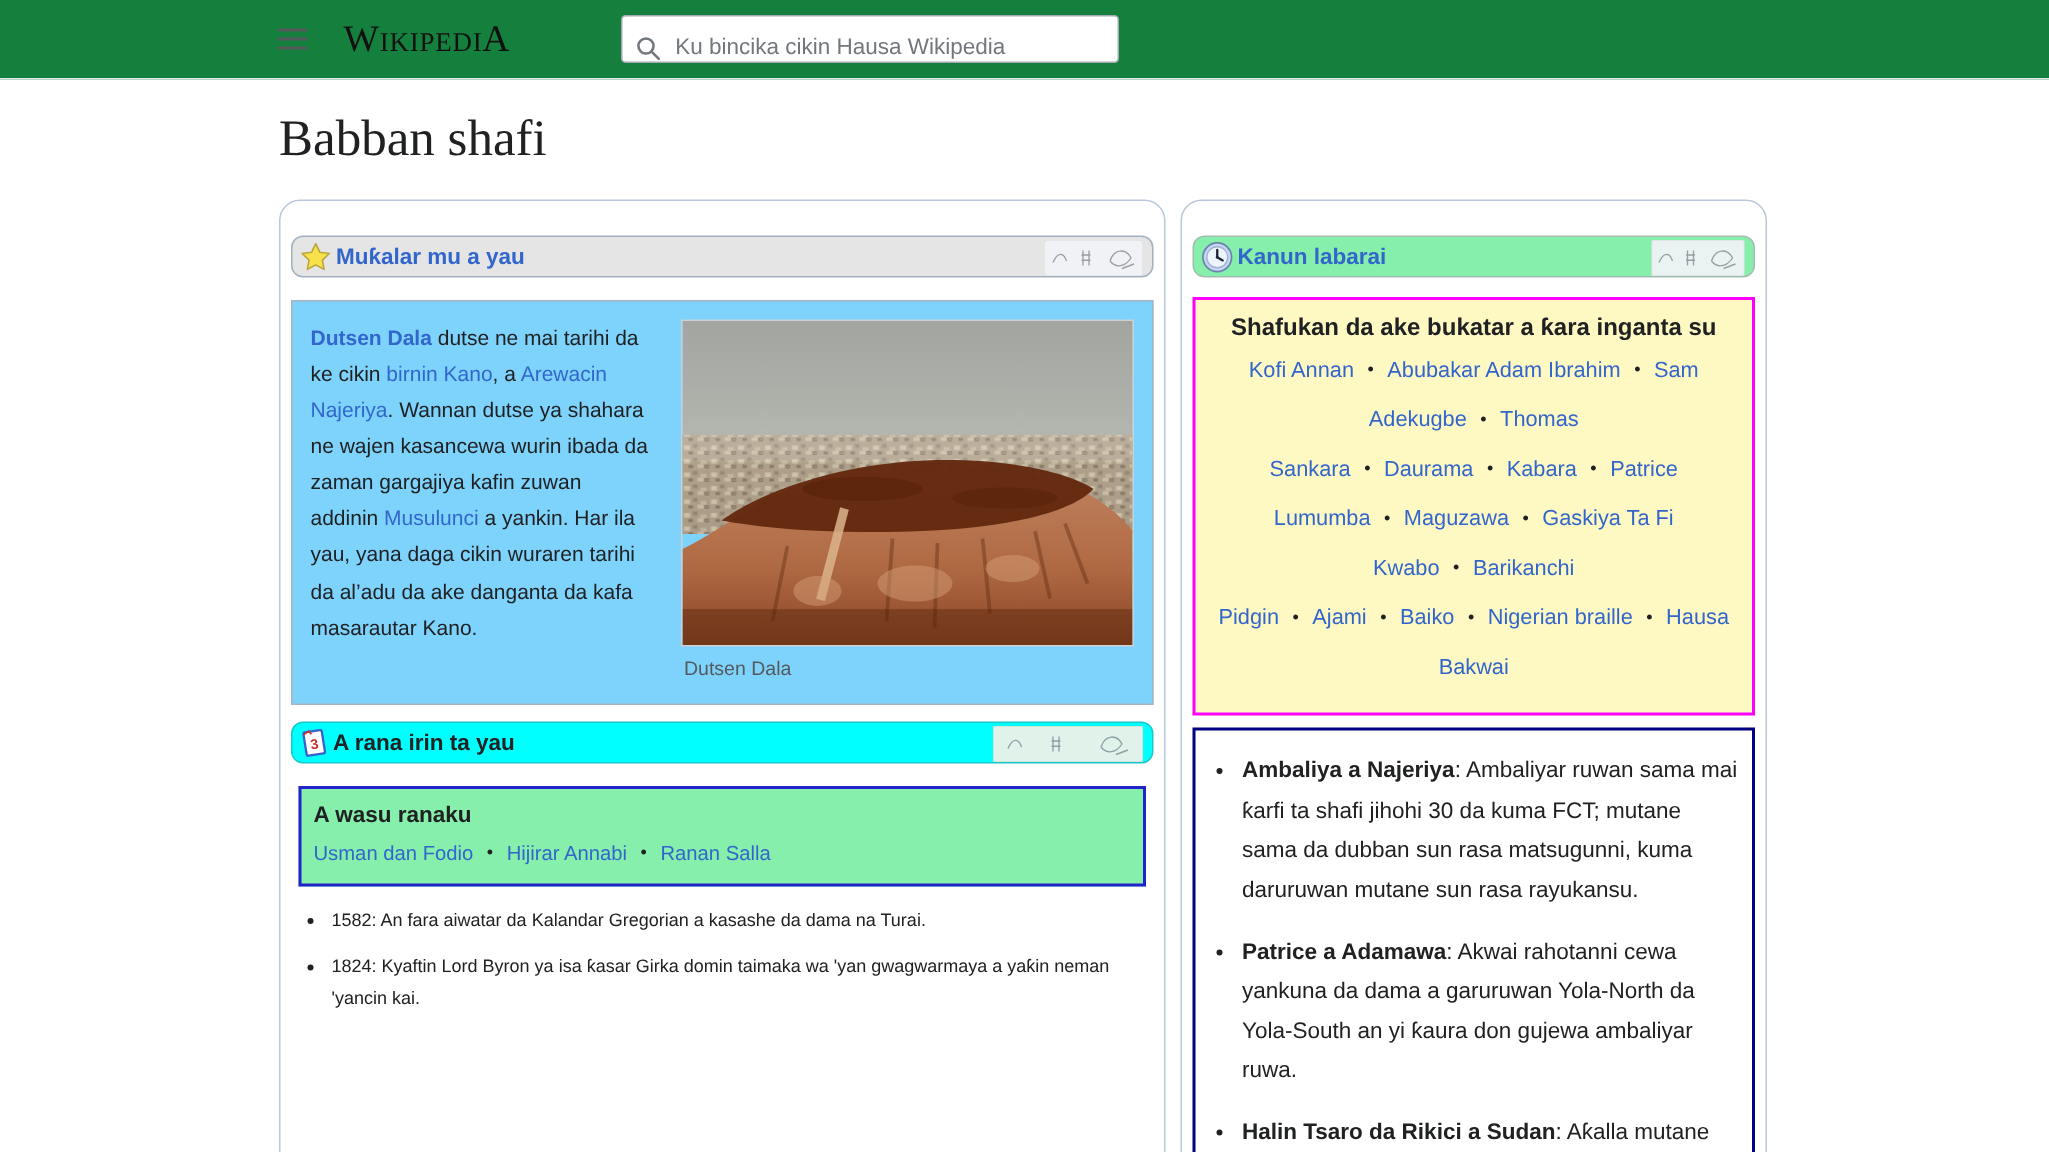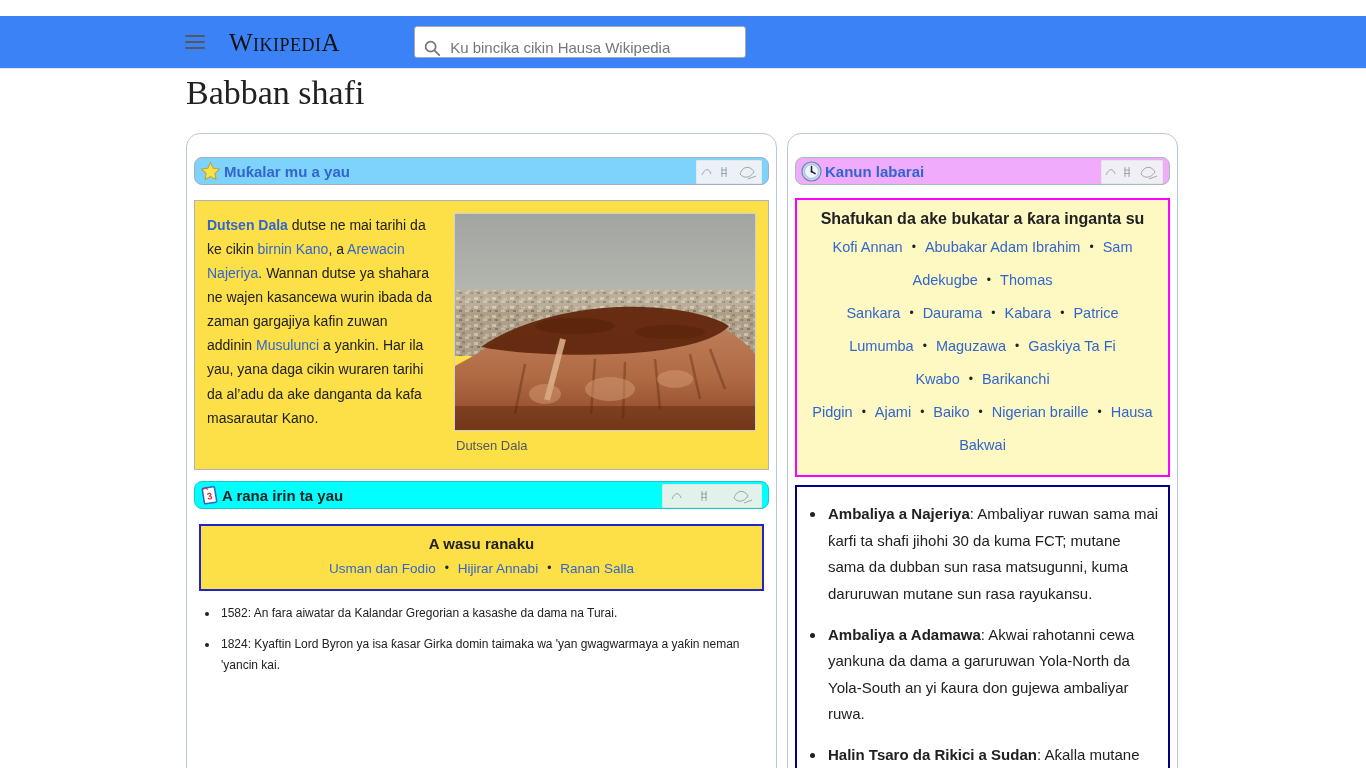--- a/index.html
+++ b/index.html
@@ -1,21 +1,21 @@
 <!DOCTYPE html>
 <html><head>
 <meta charset="utf-8">
 <style>
   html,body{margin:0;padding:0;width:1366px;height:768px;overflow:hidden;background:#fff;
     font-family:"Liberation Sans",sans-serif;color:#202122;}
   a{color:#3366cc;text-decoration:none;cursor:pointer}
   a.b{font-weight:bold}
 
   
-  .topbar{position:absolute;top:16px;left:0;width:1366px;height:53px;background:#3b82f6;
+  .topbar{position:absolute;top:0;left:0;width:1366px;height:53px;background:#15803d;
     border-bottom:1px solid #e6e8ea;display:flex;align-items:center;box-sizing:border-box}
   .burger{margin-left:185px;width:20px;height:14px;display:flex;flex-direction:column;
     justify-content:space-between;cursor:pointer}
   .burger span{display:block;height:2px;background:#54595d;border-radius:1px}
   .wordmark{margin-left:24px;font-family:"Liberation Serif",serif;font-variant:small-caps;
     font-size:25px;color:#111;letter-spacing:.5px;line-height:1;cursor:pointer}
   .searchbox{margin-left:74px;width:332px;height:32px;background:#fff;border:1px solid #a2a9b1;
     border-radius:3px;display:flex;align-items:flex-end;padding:0 8px;box-sizing:border-box}
   .searchbox input{border:none;outline:none;flex:1;font-size:15px;color:#202122;
     font-family:"Liberation Sans",sans-serif;margin-left:7px;background:transparent}
@@ -27,35 +27,35 @@
 
   
   .panel{position:absolute;top:133px;background:#fff;border:1px solid #b9c7dc;border-radius:14px;
     padding:23px 7px 7px;box-sizing:border-box}
   .panel-left{left:186px;width:591px;height:700px}
   .panel-right{left:787px;width:391px;height:700px}
 
   .bar{height:28px;border-radius:8px;display:flex;align-items:center;position:relative;
     padding:0 5px;box-sizing:border-box;border:1px solid rgba(0,0,0,.16)}
   .bar .btitle{font-weight:bold;font-size:15px;margin-left:3px;white-space:nowrap}
-  .bar-featured{background:#7dd3fc;border-color:#a3b0bf}
+  .bar-featured{background:#e5e5e5;border-color:#a3b0bf}
   .bar-otd{background:#00ffff;border-color:#17c9c9}
-  .bar-news{background:#f0abfc;border-color:#a3bfb1}
+  .bar-news{background:#86efac;border-color:#a3bfb1}
   .sketch{position:absolute;right:6px;top:2px;opacity:.95}
 
   
-  .article-box{margin-top:15px;border:1px solid #a8b4c2;background:#fde047;padding:12px;
+  .article-box{margin-top:15px;border:1px solid #a8b4c2;background:#7dd3fc;padding:12px;
     display:flex;gap:21px;box-sizing:border-box;min-height:270px}
   .article-text{flex:1;font-size:14px;line-height:1.72}
   figure.photo-fig{margin:0;width:302px}
   .photo{display:block;border:1px solid #cdd1d5}
   figcaption{font-size:13px;color:#54595d;padding:7px 2px 0}
 
   
-  .otherdays{margin:15px 5px 0;border:2px solid #2323cc;padding:9px 8px 13px;text-align:center;background:#fde047}
+  .otherdays{margin:15px 5px 0;border:2px solid #2323cc;padding:9px 8px 13px;background:#86efac}
   .boxtitle{font-weight:bold;font-size:15px;margin-bottom:9px}
   .linkrow{font-size:13.5px}
   .bsep{color:#202122;margin:0 9px;font-size:12px;vertical-align:1px}
   .otd-intro{margin:16px 5px 0;font-size:15px;line-height:1.7}
   ul.events{margin:12px 0 0;padding-left:25px;font-size:12px;line-height:1.7}
   ul.events li{margin-bottom:11px;padding-left:2px}
 
   
   .improve{margin-top:13px;border:2px solid #ff00ff;padding:10px 4px 13px;text-align:center;background:#fef9c3}
   .improve .boxtitle{font-size:16px;margin-bottom:3px}
@@ -220,18 +220,18 @@
   </div>
 
   <div class="improve">
     <div class="boxtitle">Shafukan da ake bukatar a ƙara inganta su</div>
     <div class="linkrow"><a href="#">Kofi Annan</a><span class="bsep">•</span><a href="#">Abubakar Adam Ibrahim</a><span class="bsep">•</span><a href="#">Sam Adekugbe</a><span class="bsep">•</span><a href="#">Thomas Sankara</a><span class="bsep">•</span><a href="#">Daurama</a><span class="bsep">•</span><a href="#">Kabara</a><span class="bsep">•</span><a href="#">Patrice Lumumba</a><span class="bsep">•</span><a href="#">Maguzawa</a><span class="bsep">•</span><a href="#">Gaskiya Ta Fi Kwabo</a><span class="bsep">•</span><a href="#">Barikanchi Pidgin</a><span class="bsep">•</span><a href="#">Ajami</a><span class="bsep">•</span><a href="#">Baiko</a><span class="bsep">•</span><a href="#">Nigerian braille</a><span class="bsep">•</span><a href="#">Hausa Bakwai</a></div>
   </div>
 
   <div class="newsbox">
     <ul class="news">
       <li><b>Ambaliya a Najeriya</b><span>: Ambaliyar ruwan sama mai ƙarfi ta shafi jihohi 30 da kuma FCT; mutane sama da dubban sun rasa matsugunni, kuma daruruwan mutane sun rasa rayukansu.</span></li>
-      <li><b>Ambaliya a Adamawa</b><span>: Akwai rahotanni cewa yankuna da dama a garuruwan Yola-North da Yola-South an yi ƙaura don gujewa ambaliyar ruwa.</span></li>
+      <li><b>Patrice a Adamawa</b><span>: Akwai rahotanni cewa yankuna da dama a garuruwan Yola-North da Yola-South an yi ƙaura don gujewa ambaliyar ruwa.</span></li>
       <li><b>Halin Tsaro da Rikici a Sudan</b><span>: Aƙalla mutane da dama sun mutu a garin El-Fasher sakamakon harin RSF, waɗanda suka yi amfani da bindigogi masu linzami da na’urorin tashi sama.</span></li>
 
     </ul>
   </div>
 </div>
 
 </body></html>

